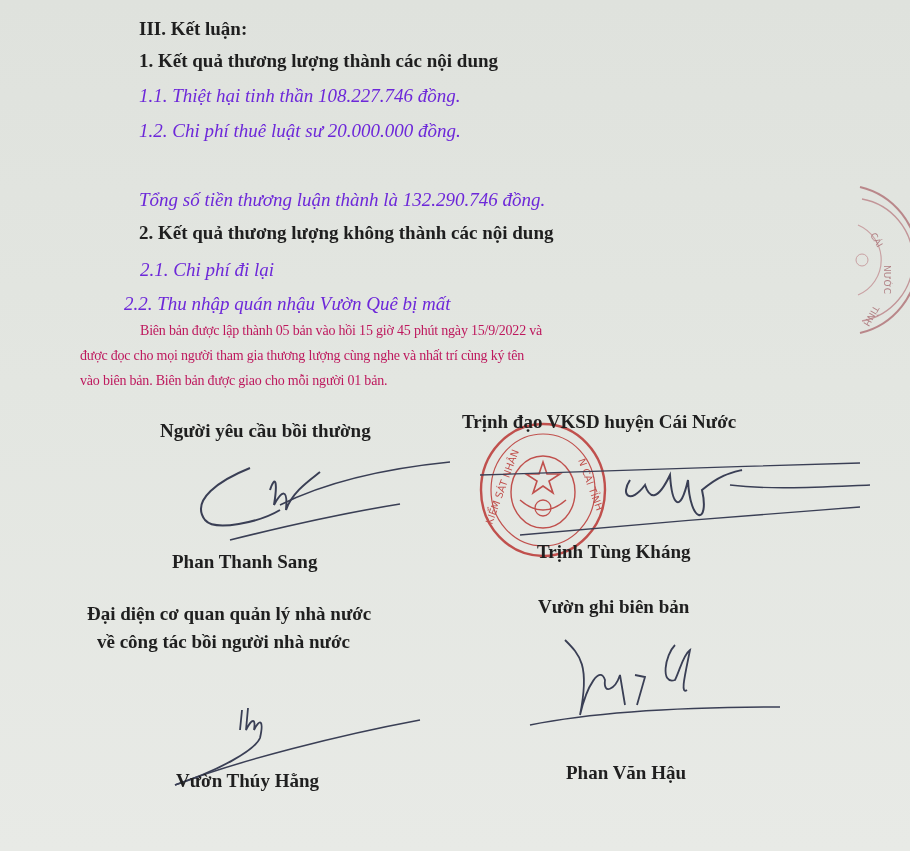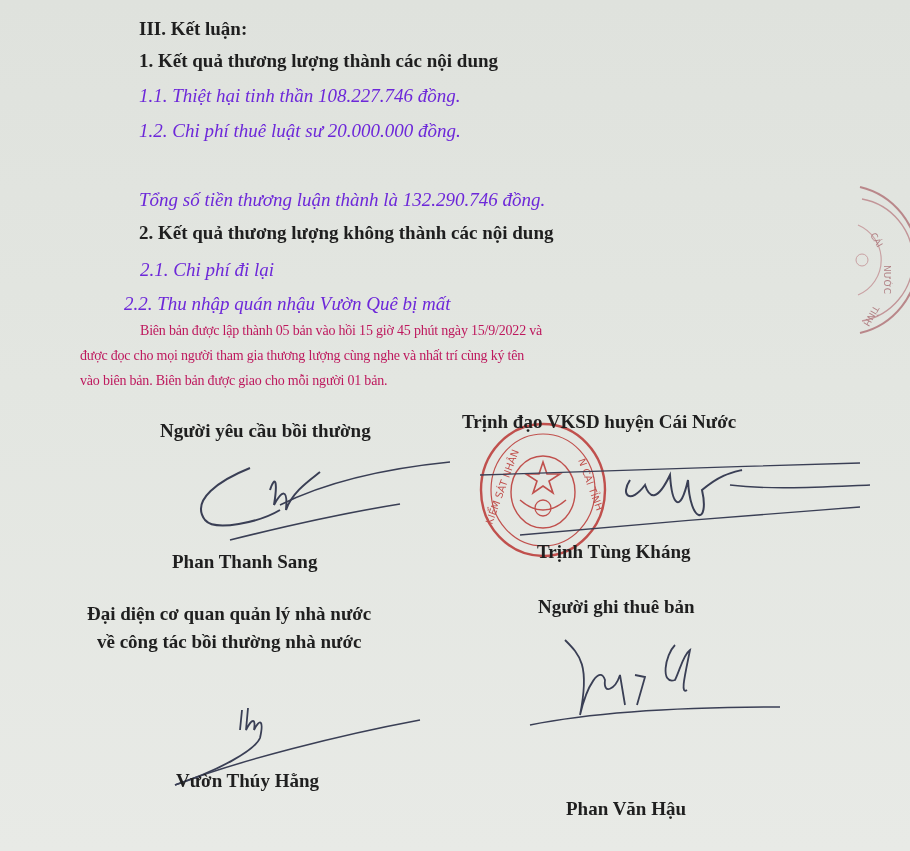--- a/index.html
+++ b/index.html
@@ -70,27 +70,27 @@
   <div class="line b" style="left:462px; top:411px;">Trịnh đạo VKSD huyện Cái Nước</div>
   <svg class="sig" style="left:480px; top:445px;" width="400" height="100" viewBox="0 0 400 100">
     <path d="M 0 30 C 100 26, 250 22, 380 18" fill="none" stroke="#3a3f55" stroke-width="1.3"></path>
     <path d="M 150 35 C 140 50, 150 60, 165 40 C 170 55, 178 55, 190 30 C 192 60, 200 70, 208 35 C 210 80, 230 80, 222 45 C 240 30, 250 28, 262 25" fill="none" stroke="#3a3f55" stroke-width="2"></path>
     <path d="M 250 40 C 290 45, 340 42, 390 40" fill="none" stroke="#3a3f55" stroke-width="1.4"></path>
     <path d="M 40 90 C 150 80, 270 70, 380 62" fill="none" stroke="#3a3f55" stroke-width="1.3"></path>
   </svg>
   <div class="line b" style="left:87px; top:603px;">Đại diện cơ quan quản lý nhà nước</div>
 
   <div class="line b" style="left:537px; top:541px;">Trịnh Tùng Kháng</div>
-  <div class="line b" style="left:97px; top:631px;">về công tác bồi thường nhà nước</div>
+  <div class="line b" style="left:97px; top:631px;">về công tác bồi người nhà nước</div>
   <svg class="sig" style="left:160px; top:690px;" width="280" height="100" viewBox="0 0 280 100">
     <path d="M 82 20 L 80 40 M 88 18 L 86 40 C 92 28, 96 28, 94 40 C 100 28, 104 30, 100 48 C 95 60, 60 80, 15 95" fill="none" stroke="#3a3f55" stroke-width="1.8"></path>
     <path d="M 15 95 C 80 70, 180 45, 260 30" fill="none" stroke="#3a3f55" stroke-width="1.5"></path>
   </svg>
   <div class="line b" style="left:176px; top:770px;">Vườn Thúy Hằng</div>
 
-  <div class="line b" style="left:538px; top:596px;">Người ghi thuê bản</div>
+  <div class="line b" style="left:538px; top:596px;">Vườn ghi biên bản</div>
   <svg class="sig" style="left:525px; top:635px;" width="260" height="95" viewBox="0 0 260 95">
     <path d="M 40 5 C 55 20, 65 30, 55 80 C 62 50, 75 30, 80 45 C 78 60, 90 55, 95 40 L 100 70 M 110 40 L 120 42 L 112 70 M 150 10 C 140 20, 135 50, 150 45 C 155 35, 158 20, 165 15 C 160 40, 155 60, 162 55" fill="none" stroke="#3a3f55" stroke-width="1.8"></path>
     <path d="M 5 90 C 80 75, 170 72, 255 72" fill="none" stroke="#3a3f55" stroke-width="1.5"></path>
   </svg>
-  <div class="line b" style="left:566px; top:798px;">Phan Văn Hậu</div>
+  <div class="line b" style="left:566px; top:762px;">Phan Văn Hậu</div>
 
 </div>
 
 </body></html>

